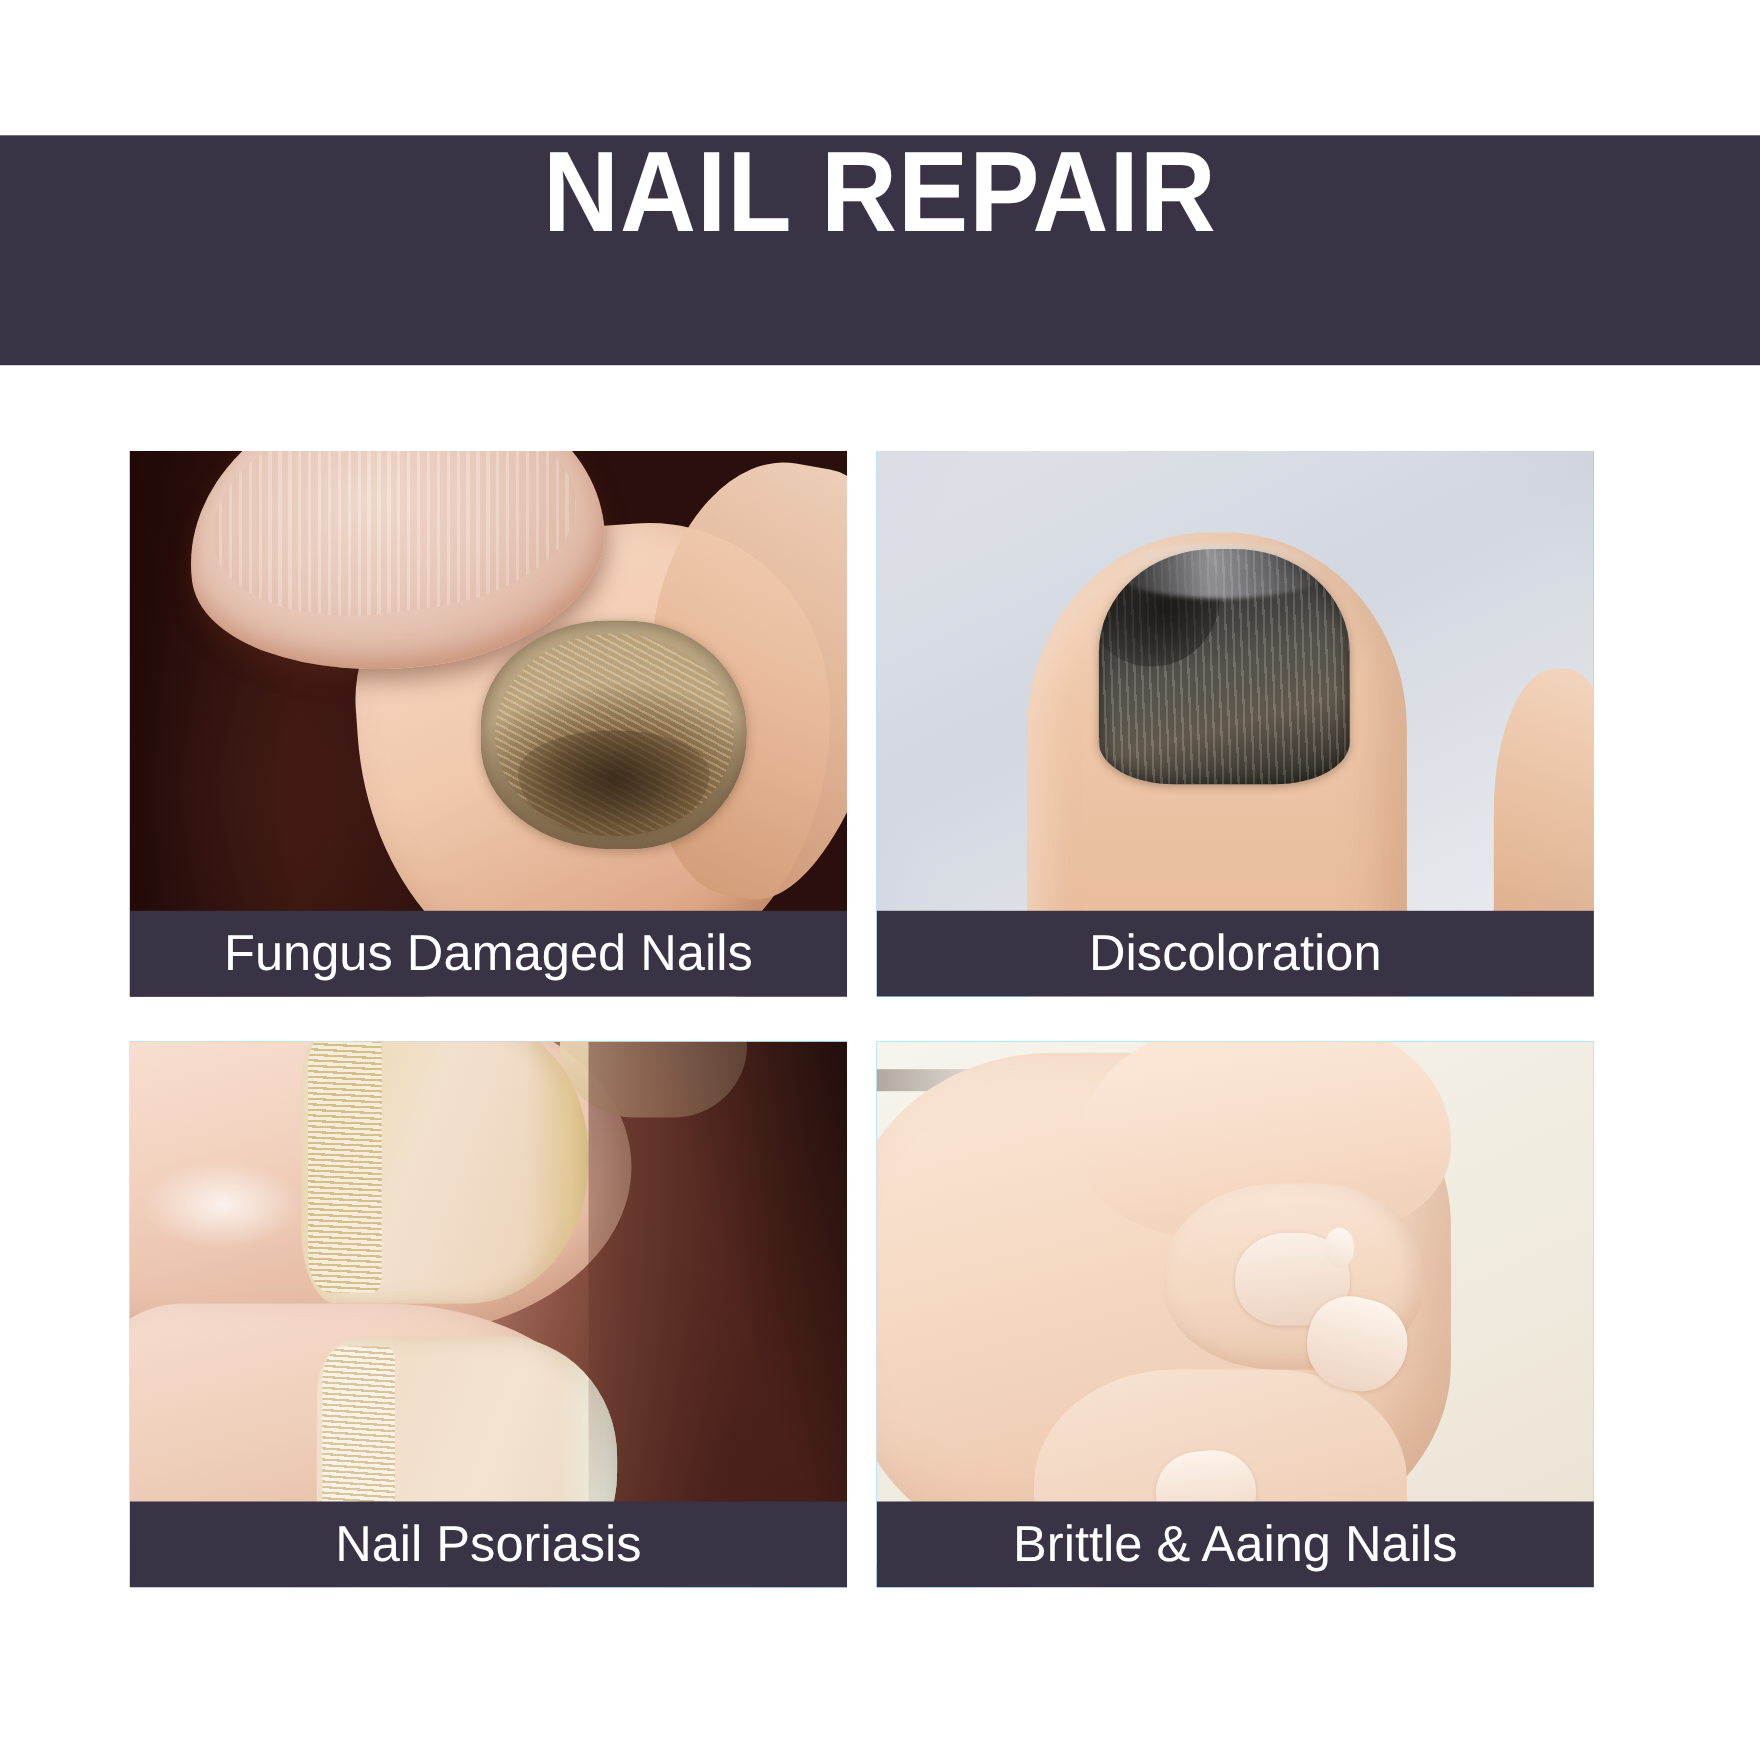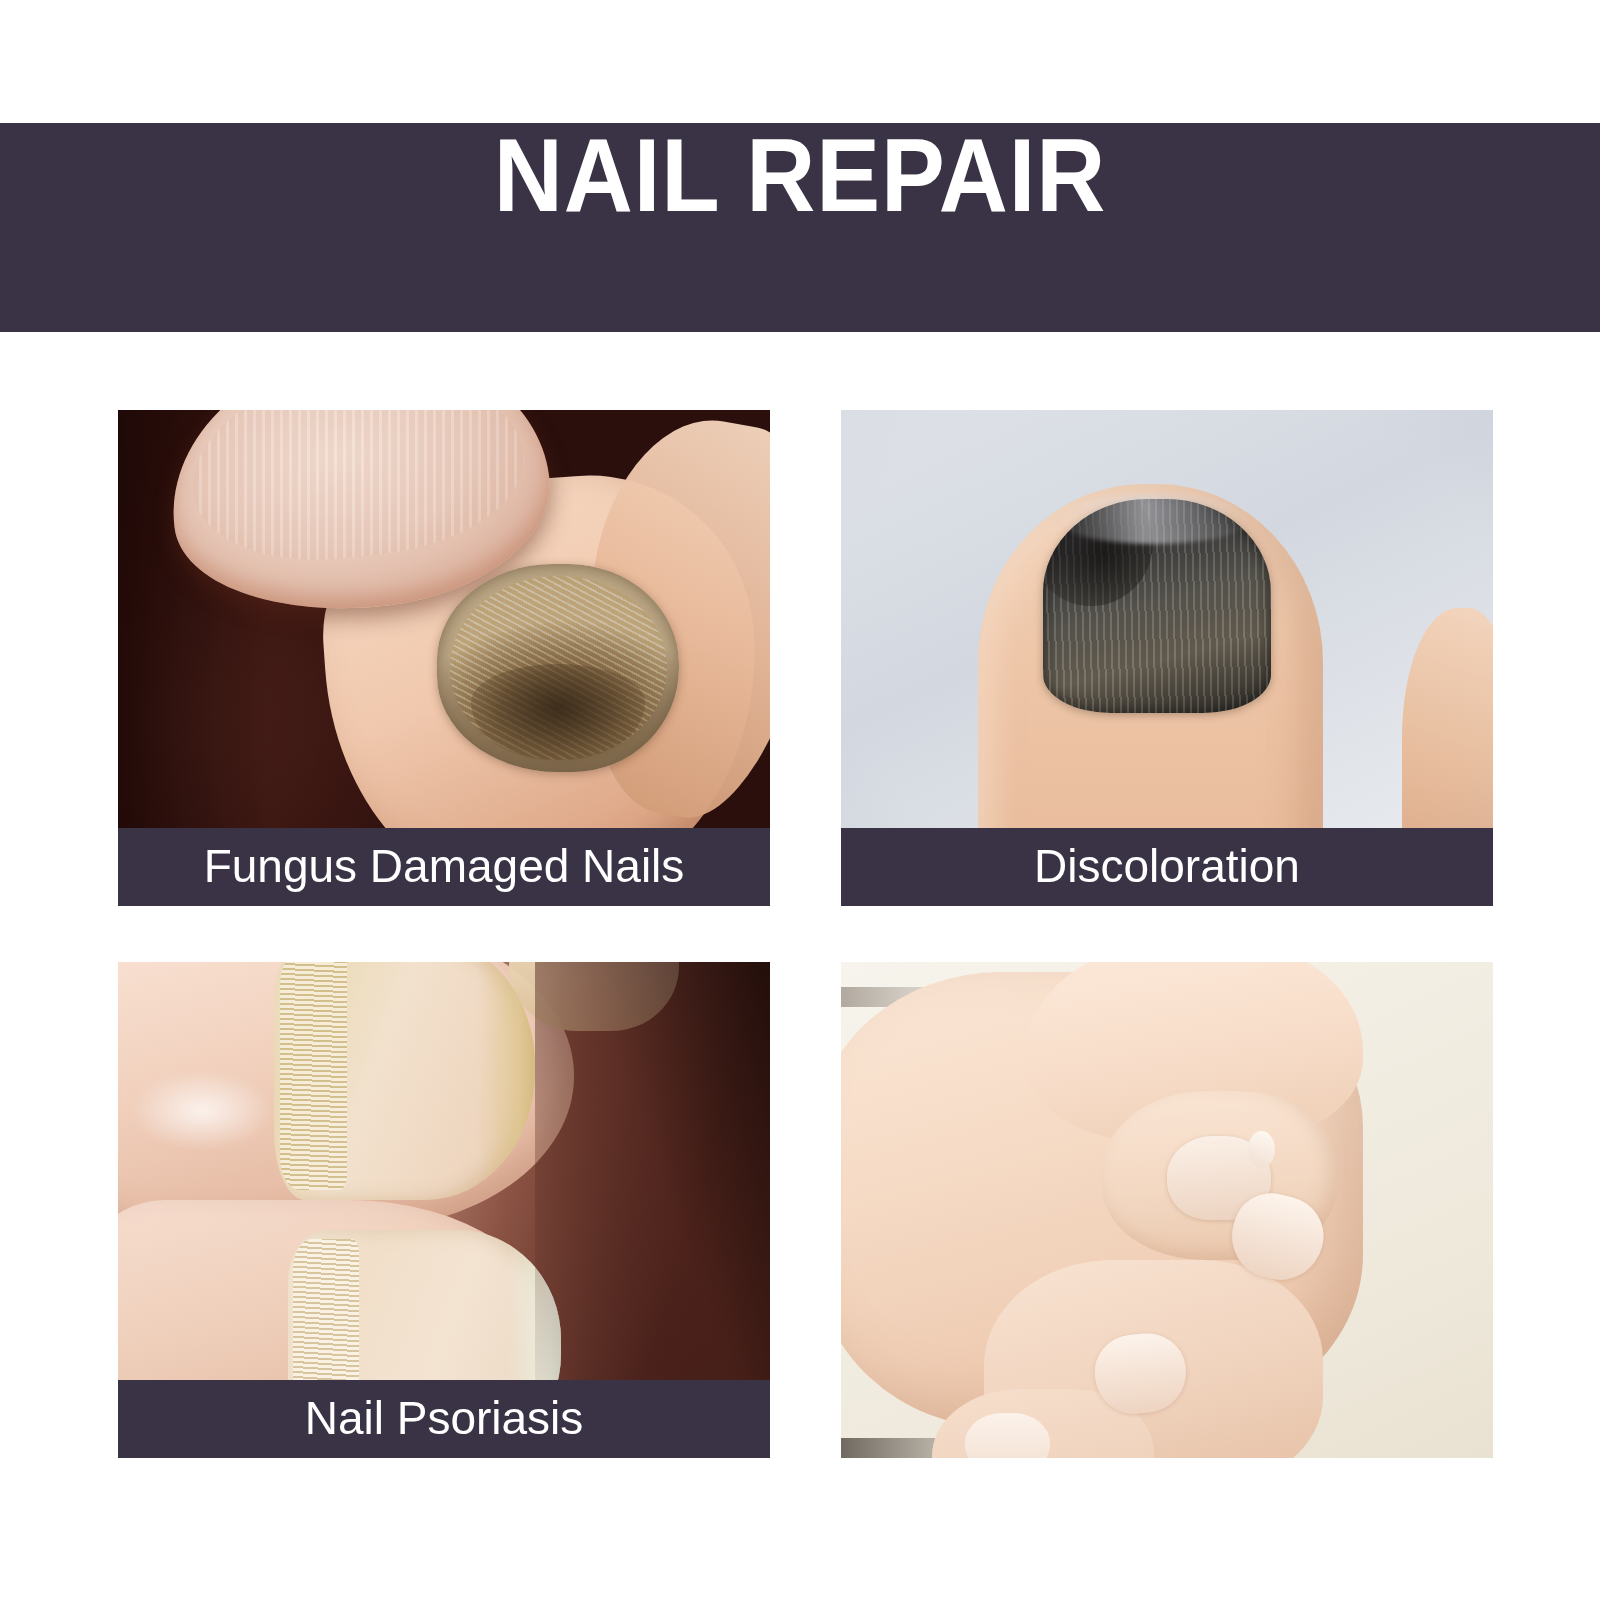--- a/index.html
+++ b/index.html
@@ -56,23 +56,23 @@
   }
 
   .card {
     position: absolute;
     width: 652px;
     height: 496px;
     overflow: hidden;
     background: #0ea5e9;
   }
   .card.col-1 { left: 0; }
-  .card.col-2 { left: 679px; margin-left: 44px; }
+  .card.col-2 { left: 679px; }
   .card.row-1 { top: 0; }
-  .card.row-2 { top: 552px; text-align: center; }
+  .card.row-2 { top: 537px; text-align: center; }
 
   .card-photo {
     position: absolute;
     left: 0;
     top: 0;
     width: 652px;
     height: 496px;
     overflow: hidden;
   }
 
@@ -411,16 +411,19 @@
         <div class="p4-fist"></div>
         <div class="p4-knuck"></div>
         <div class="p4-lowf"></div>
         <div class="p4-lowf2"></div>
         <div class="p4-thumb"></div>
         <div class="p4-n1"></div>
         <div class="p4-n2"></div>
         <div class="p4-n3"></div>
         <div class="p4-n4"></div>
       </div>
+      <div class="card-caption">
+        <span class="card-caption-text">Brittle &amp; Aaing Nails</span>
+      </div>
     </div>
 
   </div>
 </div>
 
 </body></html>

